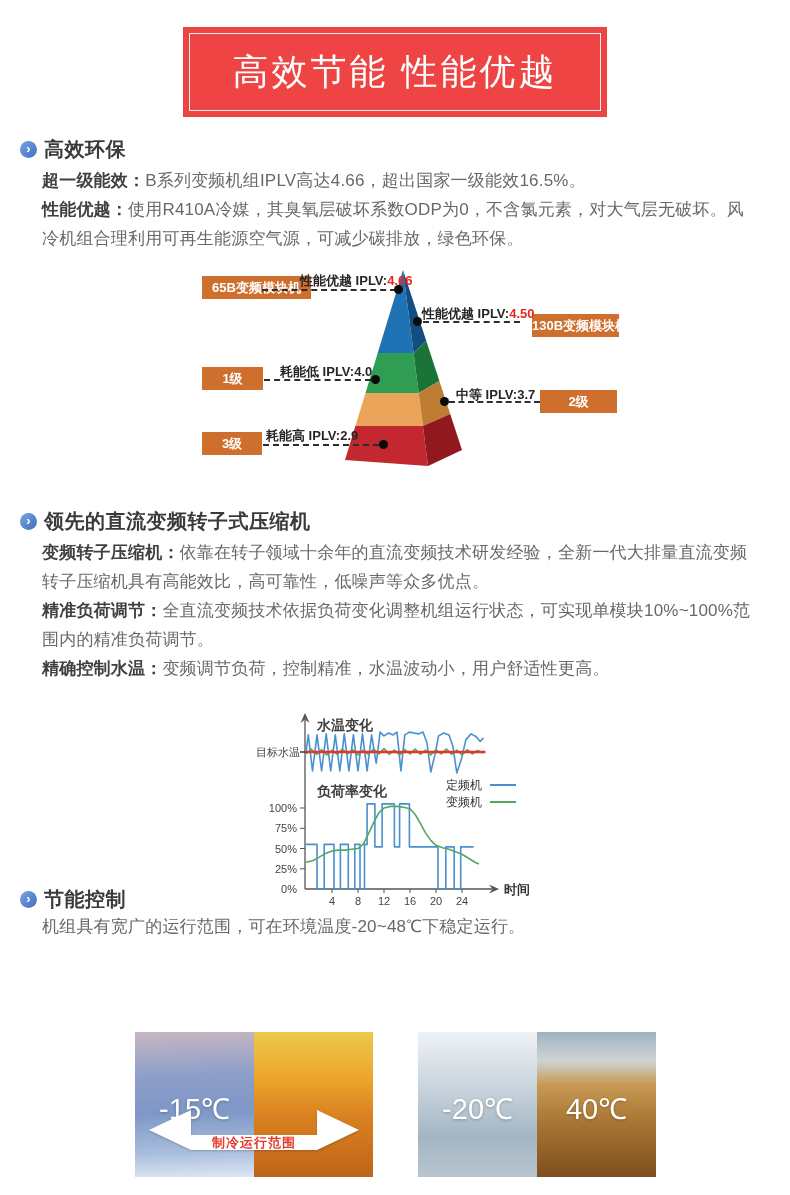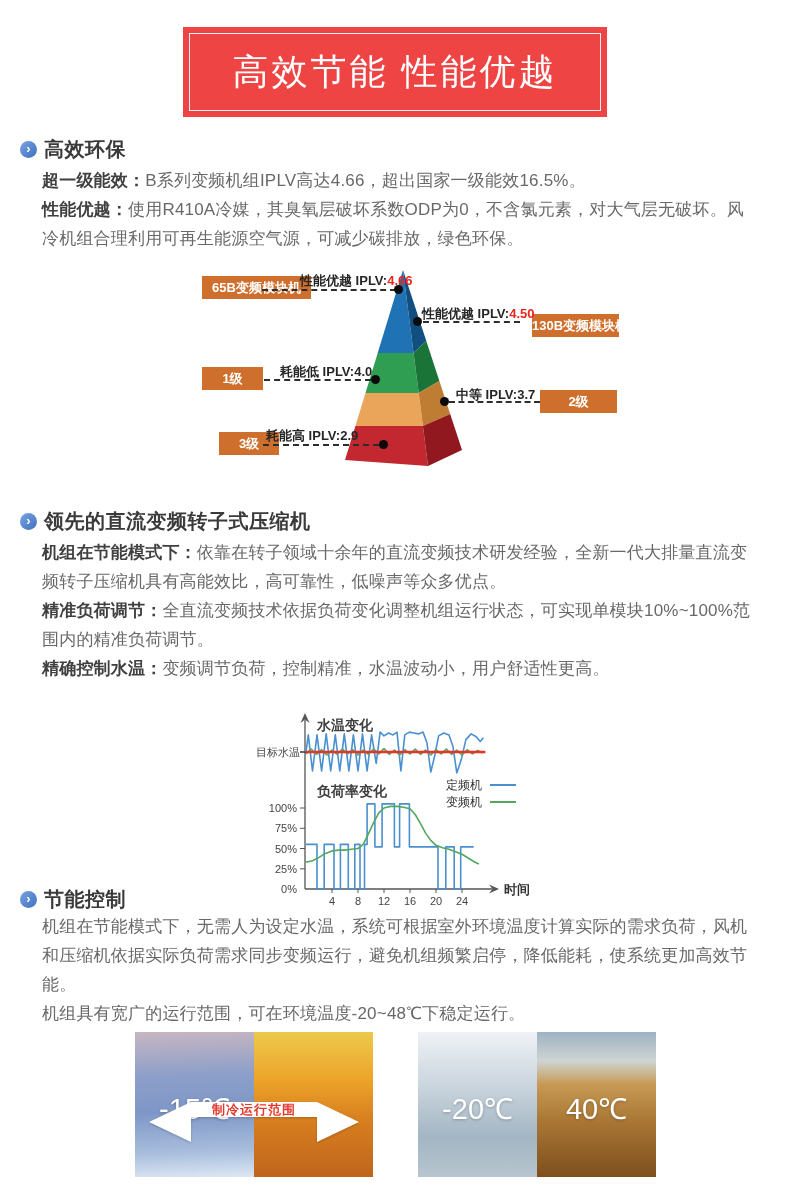--- a/index.html
+++ b/index.html
@@ -58,22 +58,22 @@
   .half.right-half { right:0; }
   .grad-winter { background:linear-gradient(178deg,#c7b6c2 0%,#8d9fc9 30%,#7e97c7 55%,#a9bedd 82%,#dde7f3 100%); }
   .grad-sunset { background:linear-gradient(180deg,#ecc94b 0%,#eda52b 32%,#d87f1f 60%,#bf651c 100%); }
   .grad-ice    { background:linear-gradient(180deg,#eef2f5 0%,#c9d4dd 38%,#a3b6c3 72%,#b7c5cf 100%); }
   .grad-desert { background:linear-gradient(180deg,#9eb3c2 0%,#ced4d3 20%,#c79a54 36%,#a97634 62%,#7e4f1d 100%); }
   .temp {
     position:absolute; top:56px; width:100%; text-align:center;
     color:#ffffff; font-size:29px; font-weight:400; text-shadow:0 1px 3px rgba(0,0,0,0.25);
   }
   .range-arrow {
-    position:absolute; left:14px; right:14px; bottom:35px; height:40px;
-    display:flex; align-items:flex-start; filter:drop-shadow(0 1px 1px rgba(0,0,0,0.2));
+    position:absolute; left:14px; right:14px; bottom:27px; height:40px;
+    display:flex; align-items:flex-end; filter:drop-shadow(0 1px 1px rgba(0,0,0,0.2));
   }
   .arr-head { width:0; height:0; border-top:20px solid transparent; border-bottom:20px solid transparent; }
   .arr-head.w { border-right:42px solid #ffffff; }
   .arr-head.e { border-left:42px solid #ffffff; }
   .arr-bar {
     flex:1; height:15px; background:#ffffff; display:flex;
     align-items:center; justify-content:center;
   }
   .arr-text { color:#e53a2e; font-size:13px; font-weight:bold; white-space:nowrap; letter-spacing:1px; }
 </style>
@@ -123,32 +123,32 @@
     <div class="callout-box" style="left:52px; top:114px; width:61px;">1级</div>
     <div class="callout-label" style="left:130px; top:110px;"><span>耗能低 IPLV:</span><span>4.0</span></div>
     <div class="callout-dash" style="left:114px; top:126px; width:107px;"></div>
     <div class="callout-dot" style="left:221px; top:122px;"></div>
 
     <div class="callout-box" style="left:390px; top:137px; width:77px;">2级</div>
     <div class="callout-label" style="left:306px; top:133px;"><span>中等 IPLV:</span><span>3.7</span></div>
     <div class="callout-dash" style="left:299px; top:148px; width:91px;"></div>
     <div class="callout-dot" style="left:290px; top:144px;"></div>
 
-    <div class="callout-box" style="left:52px; top:179px; width:60px;margin-left:17px;">3级</div>
+    <div class="callout-box" style="left:52px; top:179px; width:60px;">3级</div>
     <div class="callout-label" style="left:116px; top:174px;"><span>耗能高 IPLV:</span><span>2.9</span></div>
     <div class="callout-dash" style="left:113px; top:191px; width:116px;"></div>
     <div class="callout-dot" style="left:229px; top:187px;"></div>
   </div>
 
   <div class="sec-head" style="top:508px;">
     <span class="chev-icon">›</span>
     <span class="sec-title">领先的直流变频转子式压缩机</span>
   </div>
   <div class="sec-body" style="top:538px;">
-    <p><b>机组在节能模式下：</b><span>依靠在转子领域十余年的直流变频技术研发经验，全新一代大排量直流变频转子压缩机具有高能效比，高可靠性，低噪声等众多优点。</span></p>
+    <p><b>变频转子压缩机：</b><span>依靠在转子领域十余年的直流变频技术研发经验，全新一代大排量直流变频转子压缩机具有高能效比，高可靠性，低噪声等众多优点。</span></p>
     <p><b>精准负荷调节：</b><span>全直流变频技术依据负荷变化调整机组运行状态，可实现单模块10%~100%范围内的精准负荷调节。</span></p>
     <p><b>精确控制水温：</b><span>变频调节负荷，控制精准，水温波动小，用户舒适性更高。</span></p>
   </div>
 
   <div class="chart-fig">
     <svg id="perf-chart" width="320" height="200" viewBox="0 0 320 200">
 
       <line x1="55" y1="8" x2="55" y2="177" stroke="#555" stroke-width="1.3"></line>
       <path d="M55 1 L50.5 11 L55 7.5 L59.5 11 Z" fill="#555"></path>
 
@@ -197,21 +197,20 @@
           <polyline points="56.0,150.3 62.5,148.7 69.0,145.4 75.5,141.4 82.0,138.9 88.5,138.1 95.0,138.1 101.5,137.3 108.0,136.5 113.2,132.4 118.4,121.9 123.6,110.6 128.8,100.9 134.0,96.0 140.5,94.4 147.0,94.4 153.5,95.2 160.0,96.8 165.2,102.5 170.4,111.4 175.6,121.1 180.8,128.4 186.0,133.3 192.5,135.7 199.0,137.3 205.5,139.7 212.0,142.2 218.5,146.2 225.0,150.3 228.9,151.9" fill="none" stroke="#52a85e" stroke-width="1.6" stroke-linejoin="round"></polyline>
         </g>
     </svg>
   </div>
 
   <div class="sec-head" style="top:886px;">
     <span class="chev-icon">›</span>
     <span class="sec-title">节能控制</span>
   </div>
   <div class="sec-body" style="top:912px;">
-    <p><b></b><span>机组在节能模式下，无需人为设定水温，系统可根据室外环境温度计算实际的需求负荷，风机和压缩机依据实际负荷需求同步变频运行，避免机组频繁启停，降低能耗，使系统更加高效节能。</span></p>
     <p><b></b><span>机组具有宽广的运行范围，可在环境温度-20~48℃下稳定运行。</span></p>
   </div>
 
   <div class="cards">
     <div class="card">
       <div class="half left-half grad-winter"></div>
       <div class="half right-half grad-sunset"></div>
       <span class="temp" style="left:-25%;">-15℃</span>
       <div class="range-arrow">
         <span class="arr-head w"></span>

